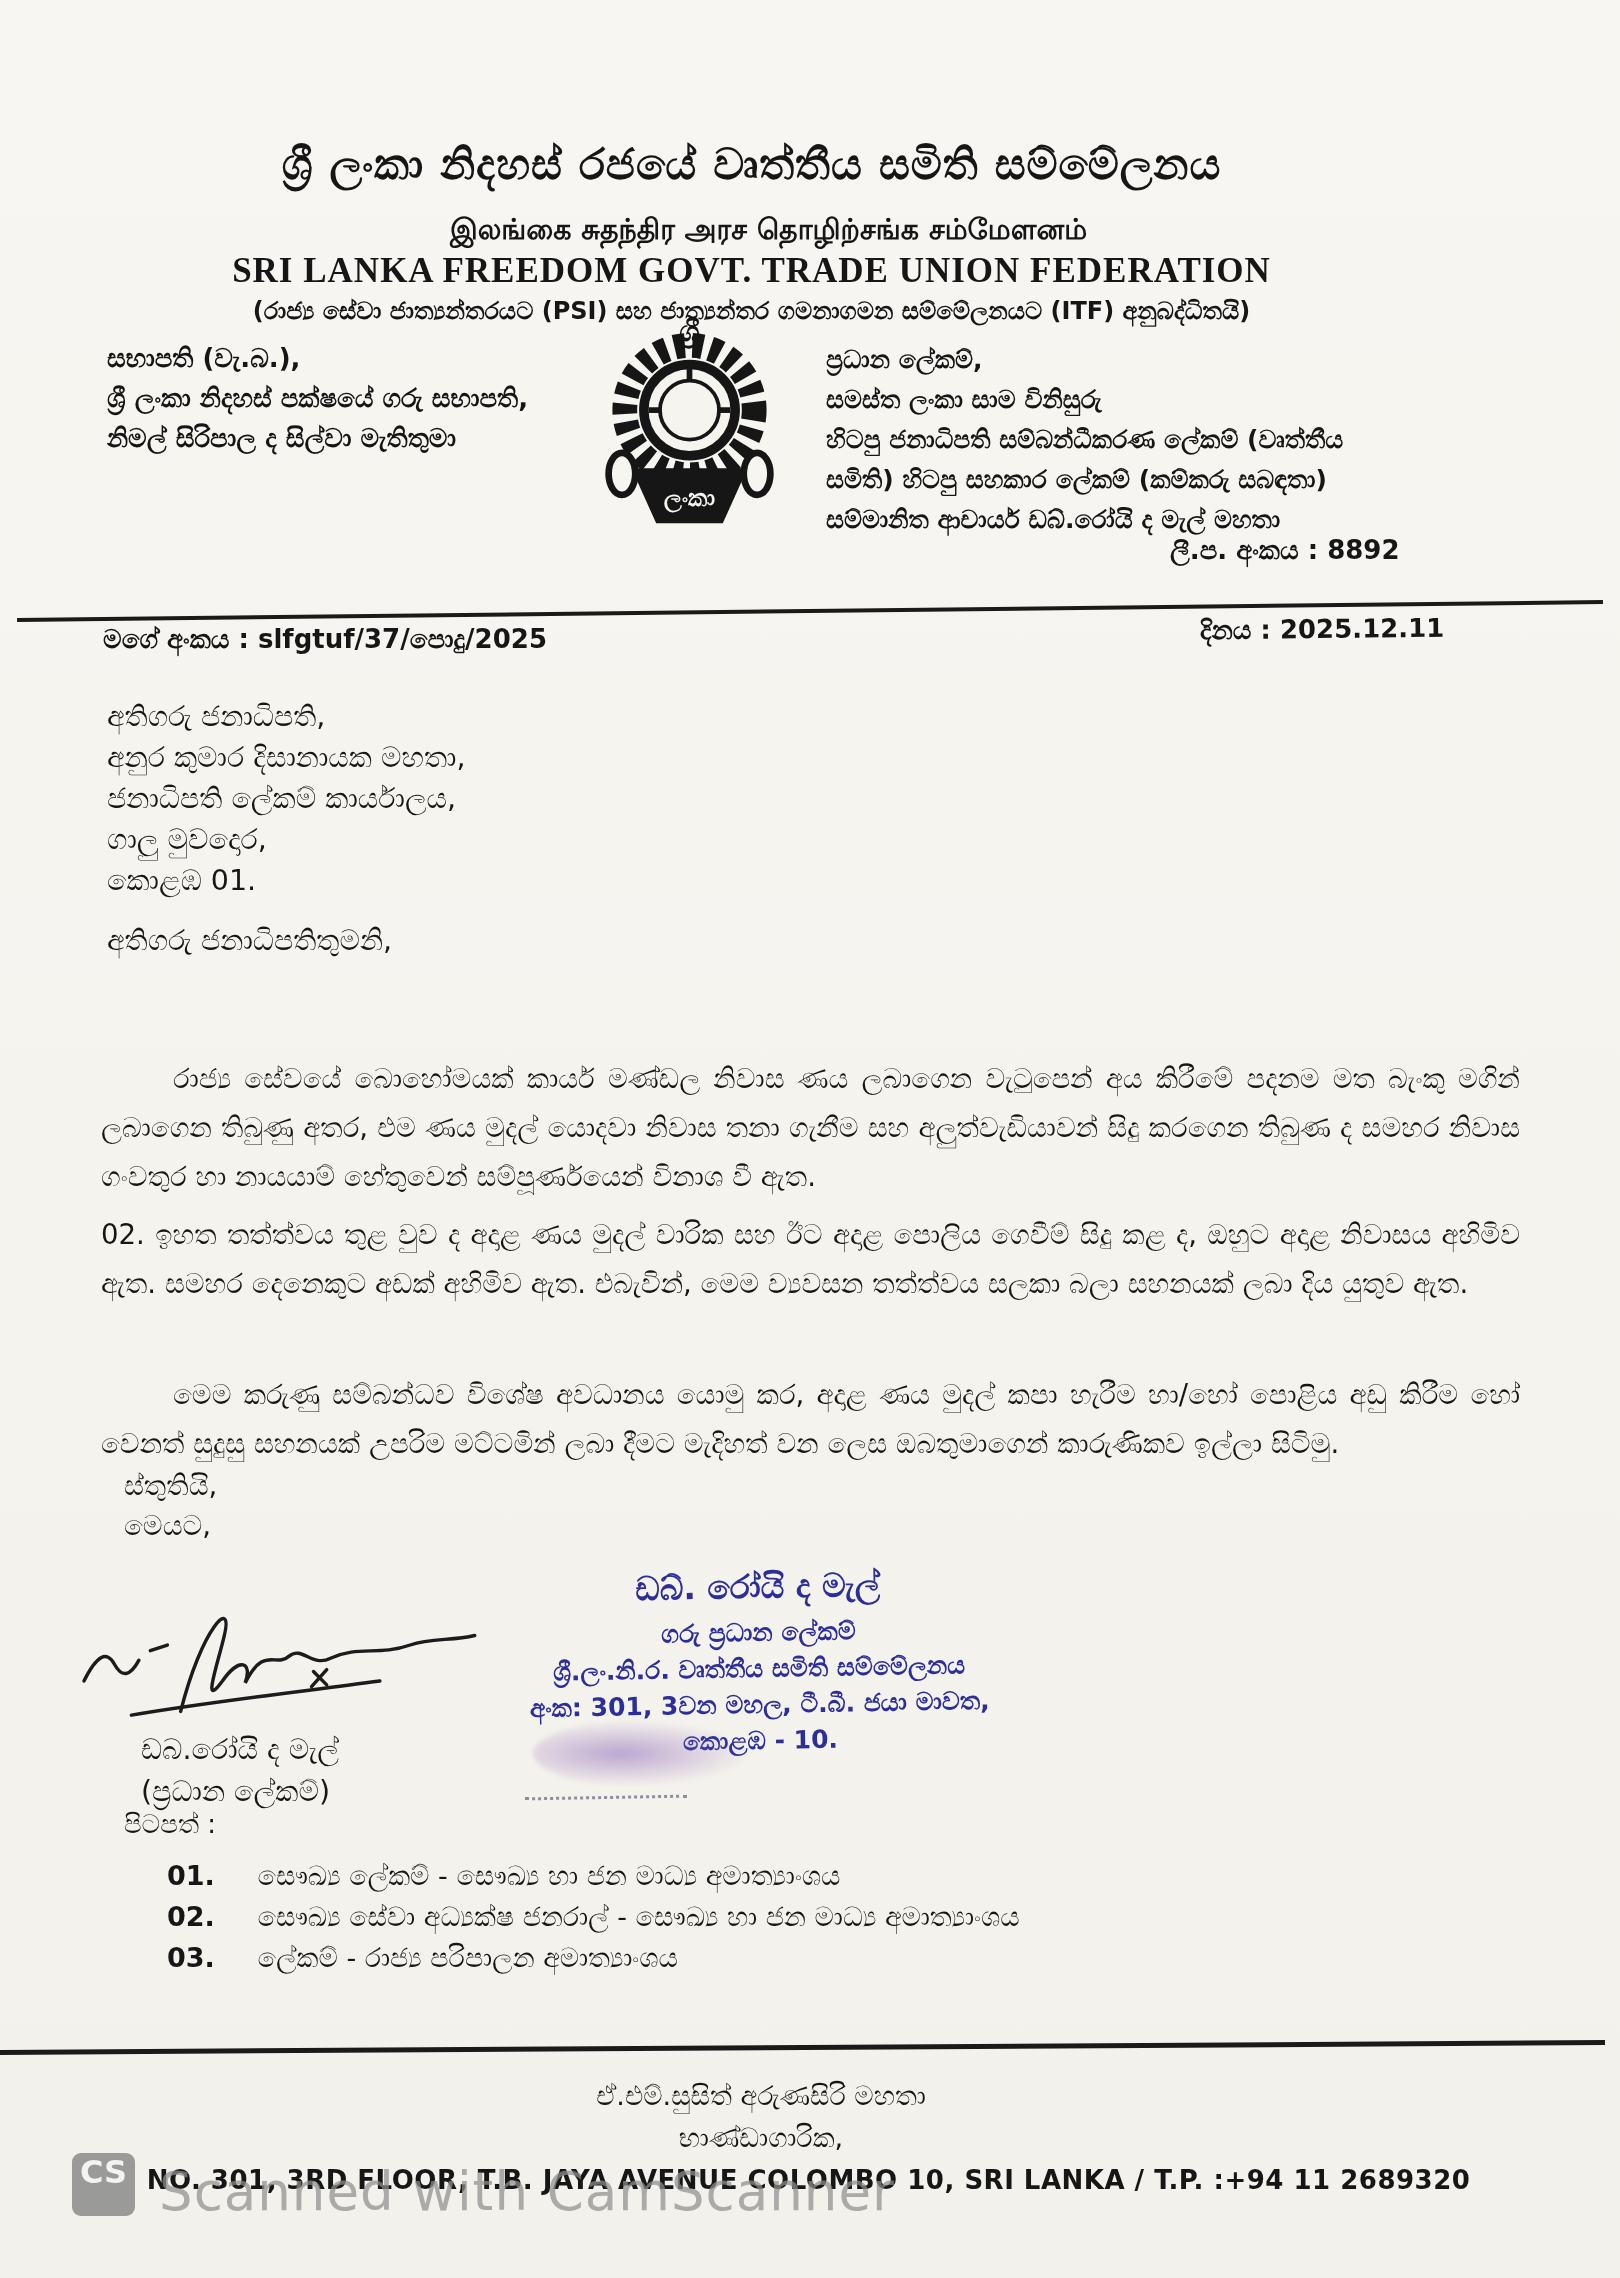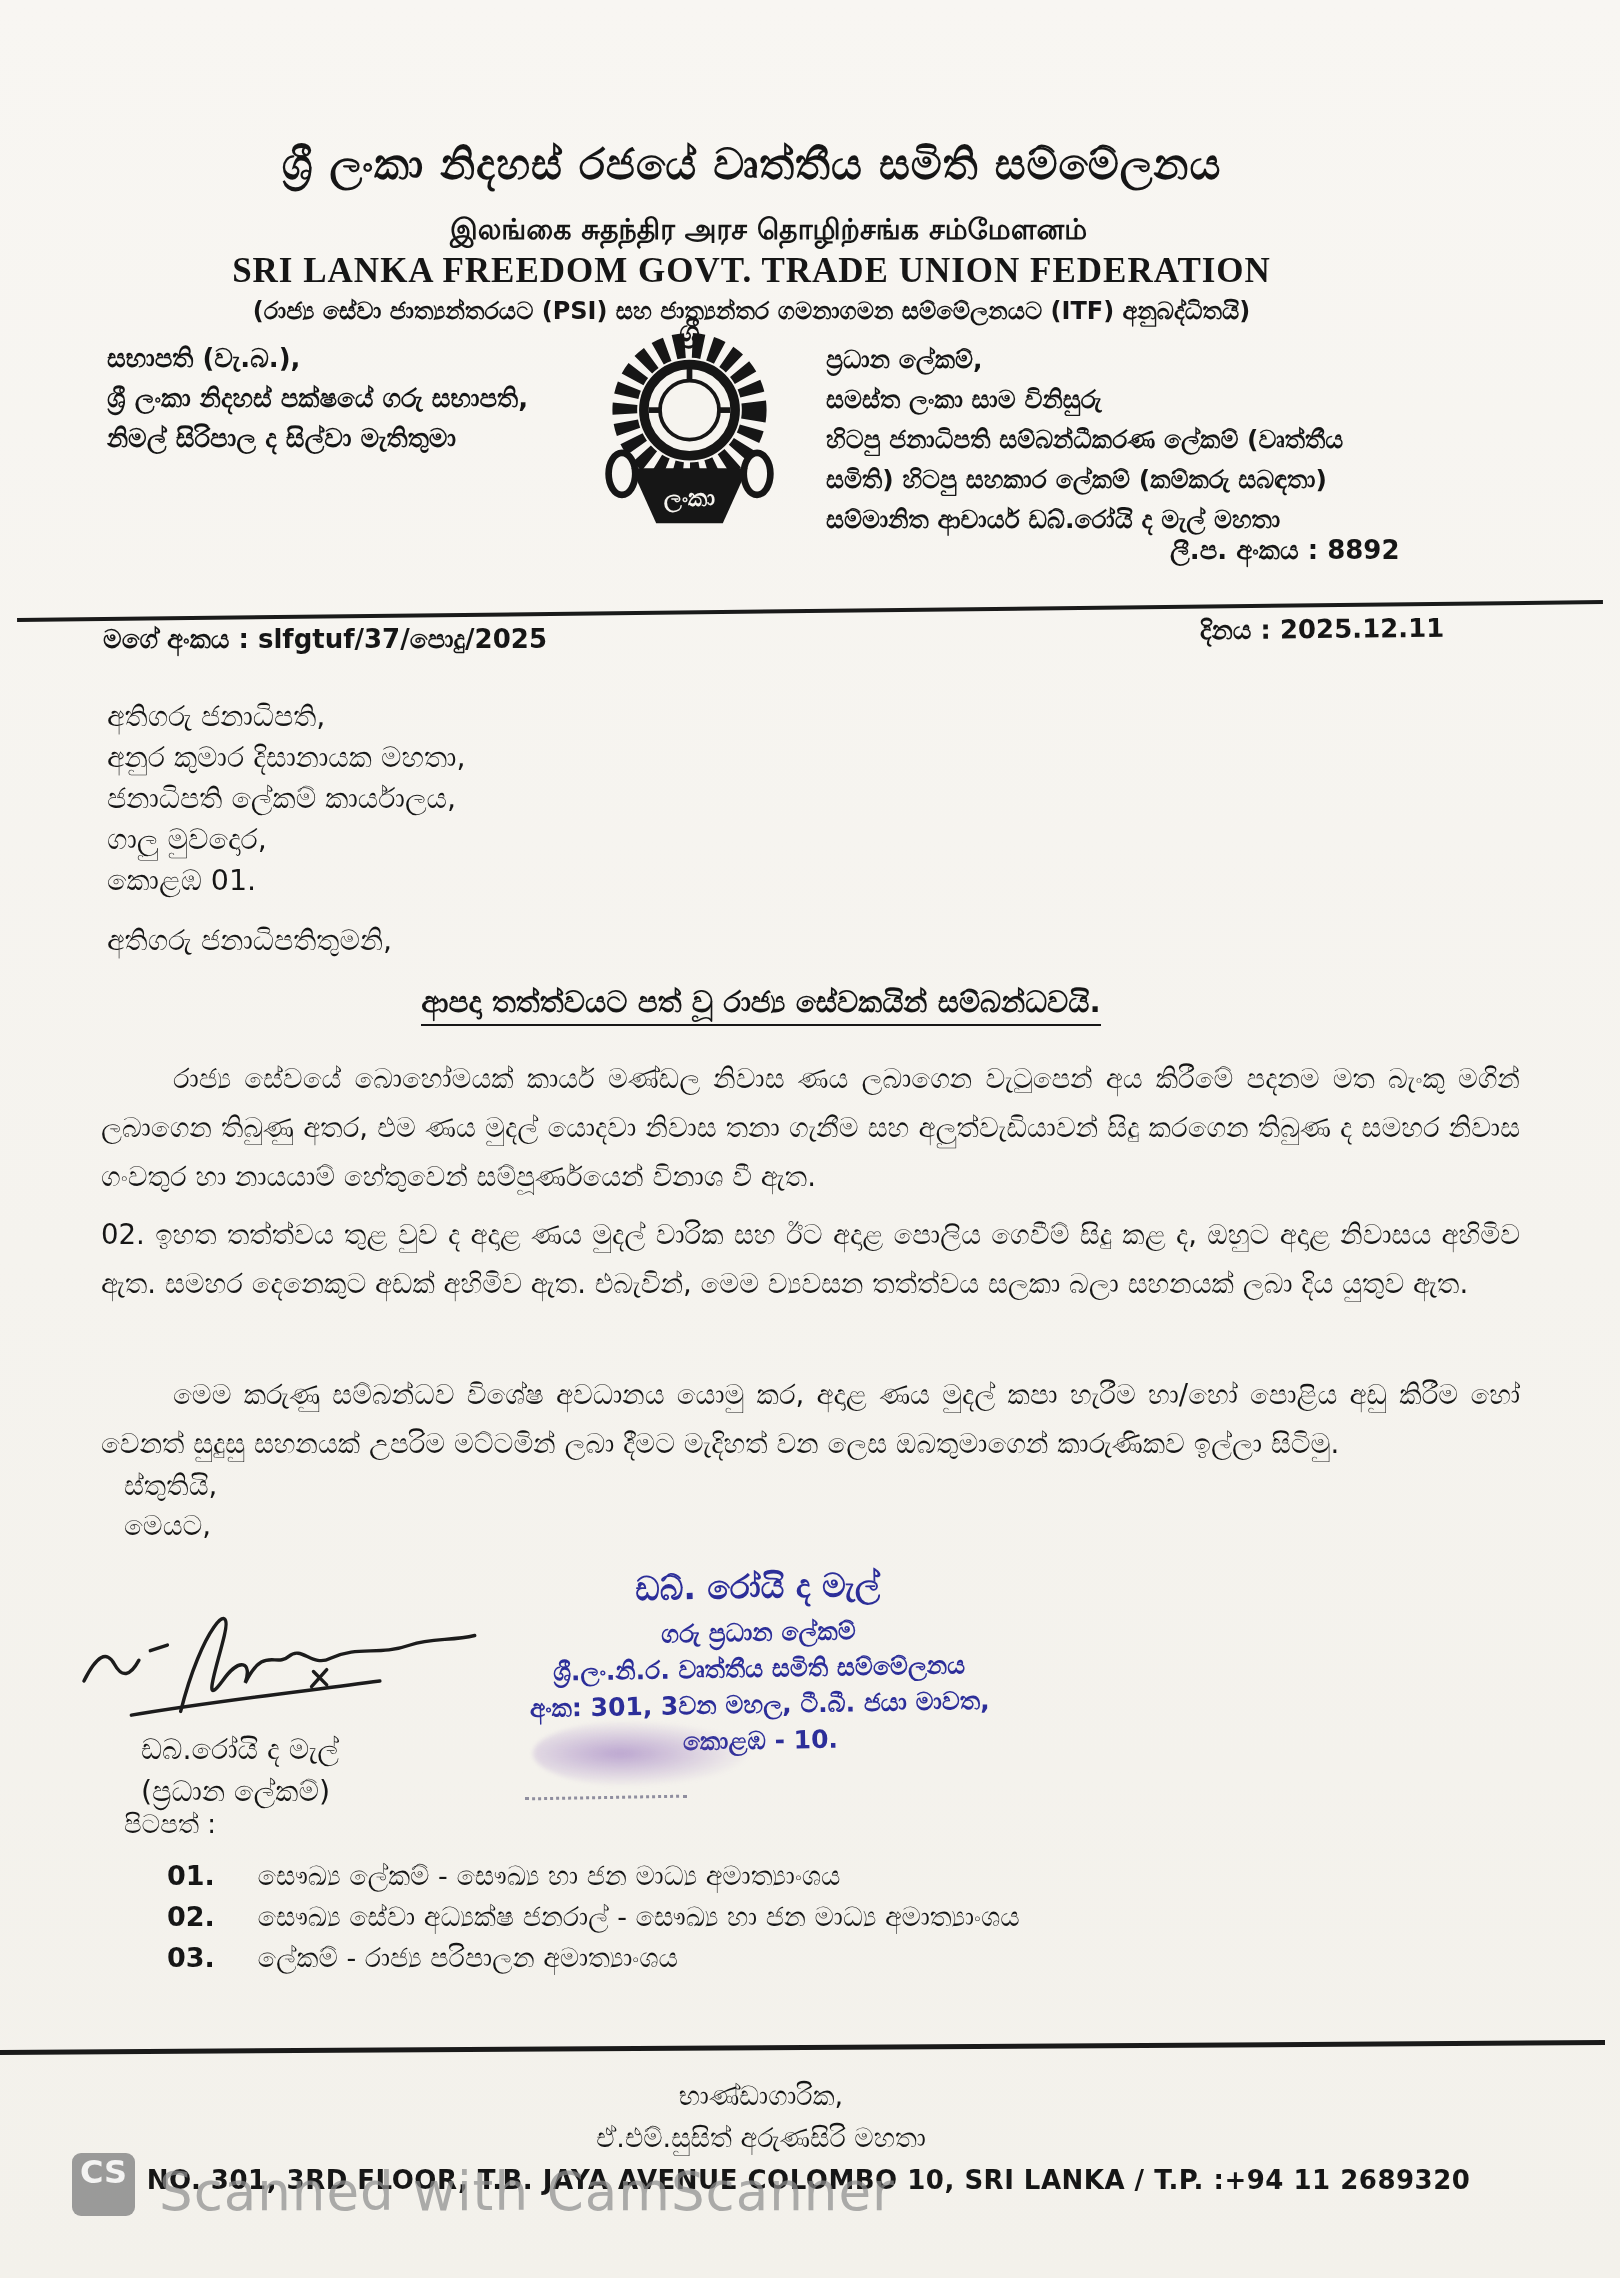--- a/index.html
+++ b/index.html
@@ -127,23 +127,20 @@
   <div class="abs recipient">
     <div>අතිගරු ජනාධිපති,</div>
     <div>අනුර කුමාර දිසානායක මහතා,</div>
     <div>ජනාධිපති ලේකම් කාර්යාලය,</div>
     <div>ගාලු මුවදොර,</div>
     <div>කොළඹ 01.</div>
   </div>
 
   <div class="abs salutation">අතිගරු ජනාධිපතිතුමනි,</div>
 
-  <div class="abs subject-wrap">
-    <span>ආපදා තත්ත්වයට පත් වූ රාජ්‍ය සේවකයින් සම්බන්ධවයි.</span>
-  </div>
 
   <div class="abs para p1">රාජ්‍ය සේවයේ බොහෝමයක් කාර්ය මණ්ඩල නිවාස ණය ලබාගෙන වැටුපෙන් අය කිරීමේ පදනම මත බැංකු මගින් ලබාගෙන තිබුණු අතර, එම ණය මුදල් යොදවා නිවාස තනා ගැනීම සහ අලුත්වැඩියාවන් සිදු කරගෙන තිබුණ ද සමහර නිවාස ගංවතුර හා නායයාම් හේතුවෙන් සම්පූර්ණයෙන් විනාශ වී ඇත.</div>
   <div class="abs para p2">02. ඉහත තත්ත්වය තුළ වුව ද අදාළ ණය මුදල් වාරික සහ ඊට අදාළ පොලිය ගෙවීම් සිදු කළ ද, ඔහුට අදාළ නිවාසය අහිමිව ඇත. සමහර දෙනෙකුට අඩක් අහිමිව ඇත. එබැවින්, මෙම ව්‍යවසන තත්ත්වය සලකා බලා සහනයක් ලබා දිය යුතුව ඇත.</div>
   <div class="abs para p3">මෙම කරුණු සම්බන්ධව විශේෂ අවධානය යොමු කර, අදාළ ණය මුදල් කපා හැරීම හා/හෝ පොළිය අඩු කිරීම හෝ වෙනත් සුදුසු සහනයක් උපරිම මට්ටමින් ලබා දීමට මැදිහත් වන ලෙස ඔබතුමාගෙන් කාරුණිකව ඉල්ලා සිටිමු.</div>
 
   <div class="abs sig-closing">
     <div>ස්තුතියි,</div>
     <div>මෙයට,</div>
   </div>
 
@@ -184,22 +181,22 @@
     <span>සෞඛ්‍ය සේවා අධ්‍යක්ෂ ජනරාල් - සෞඛ්‍ය හා ජන මාධ්‍ය අමාත්‍යාංශය</span>
   </div>
   <div class="cc-row cc3">
     <span class="num">03.</span>
     <span>ලේකම් - රාජ්‍ය පරිපාලන අමාත්‍යාංශය</span>
   </div>
 
   <div class="rule rule-bottom"></div>
 
   <div class="abs treasurer">
+    <div>ඒ.එම්.සුසිත් අරුණසිරි මහතා</div>
     <div>භාණ්ඩාගාරික,</div>
-    <div>ඒ.එම්.සුසිත් අරුණසිරි මහතා</div>
   </div>
 
   <div class="abs footer-line">NO. 301, 3RD FLOOR, T.B. JAYA AVENUE COLOMBO 10, SRI LANKA / T.P. :+94 11 2689320</div>
 
   <div class="abs wm-box">
     <span>CS</span>
   </div>
   <div class="abs wm-text">Scanned with CamScanner</div>
 
 </div>

